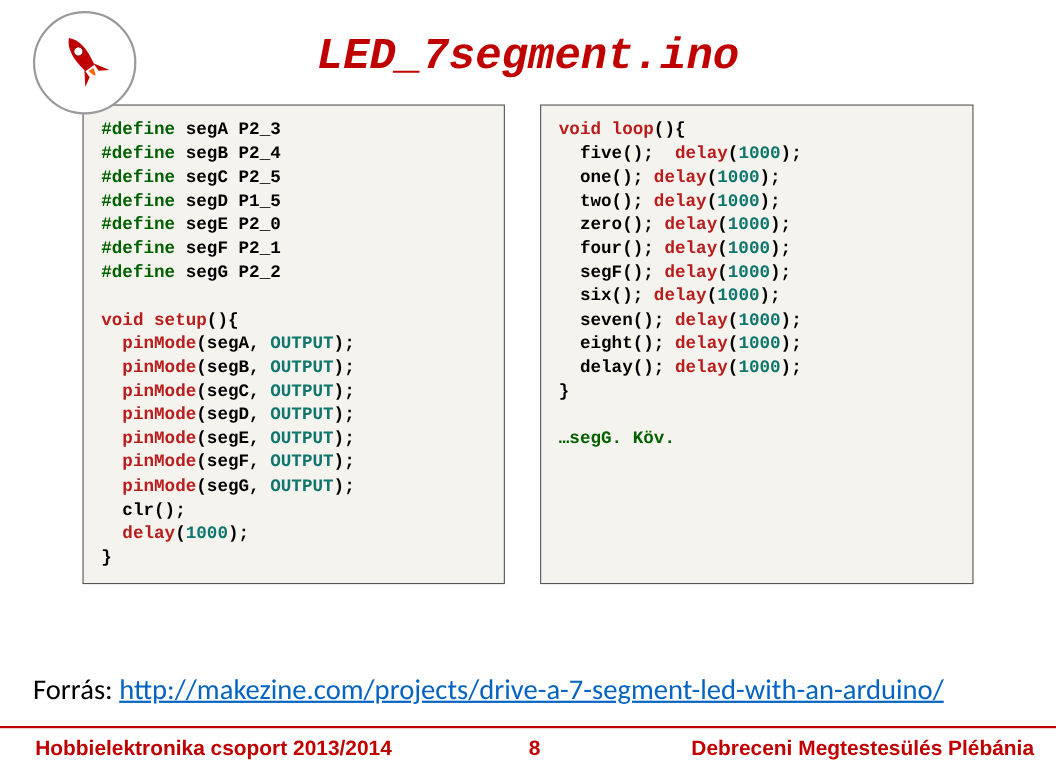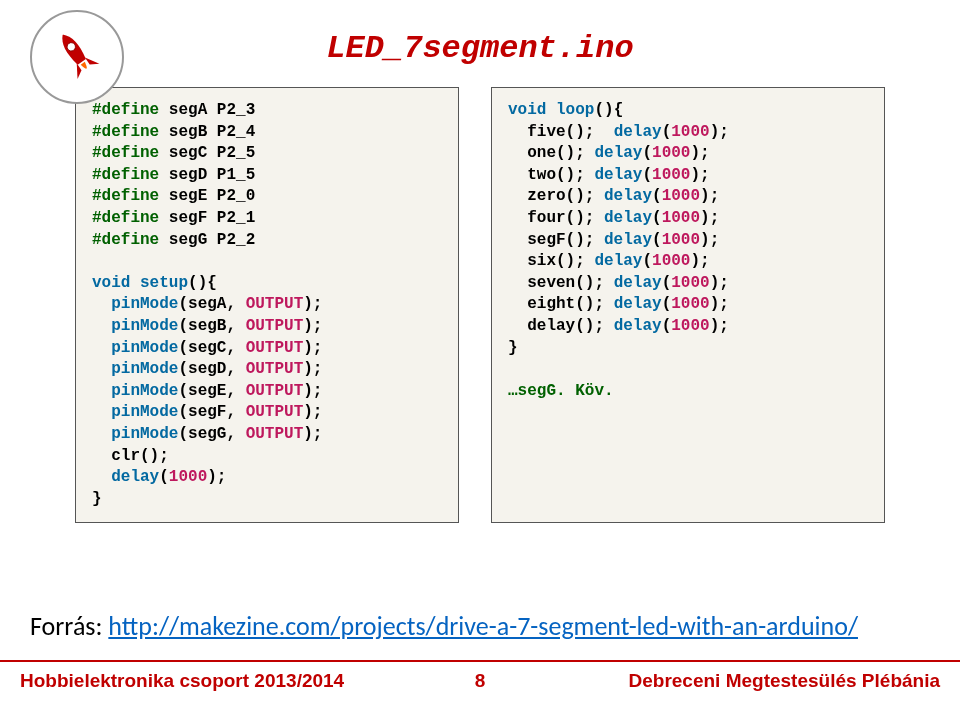--- a/index.html
+++ b/index.html
@@ -30,21 +30,21 @@
   .rocket-body {
     position: absolute;
     top: 18px;
     left: 28px;
     width: 34px;
     height: 50px;
     transform: rotate(-35deg);
   }
   .title {
     text-align: center;
-    font-size: 32px;
+    font-size: 40px;
     font-family: "Courier New", monospace;
     color: #c00000;
     font-style: italic;
     font-weight: bold;
     padding-top: 30px;
   }
   .content-area {
     display: flex;
     justify-content: center;
     gap: 32px;
@@ -57,22 +57,22 @@
     padding: 12px 16px;
     font-family: "Courier New", monospace;
     font-size: 16px;
     font-weight: bold;
     line-height: 1.35;
     white-space: pre;
   }
   .code-box.left { width: 350px; }
   .code-box.right { width: 360px; }
   .kw-green { color: #006000; }
-  .kw-brown { color: #0369a1; }
-  .kw-blue { color: #be185d; }
+  .kw-brown { color: #b91c1c; }
+  .kw-blue { color: #0f766e; }
   .plain { color: #000; }
   .source-line {
     position: absolute;
     bottom: 60px;
     left: 30px;
     font-size: 26px;
     color: #000;
     font-family: Calibri, Arial, sans-serif;
   }
   .source-line a {
@@ -81,21 +81,21 @@
   }
   .footer {
     position: absolute;
     bottom: 0;
     left: 0;
     width: 960px;
     border-top: 2px solid #c00000;
     display: flex;
     justify-content: space-between;
     align-items: center;
-    padding: 8px 20px 10px 20px;
+    padding: 8px 20px 10px 32px;
     box-sizing: border-box;
     font-family: "Comic Sans MS", cursive, sans-serif;
     font-size: 19px;
     color: #c00000;
     font-weight: bold;
   }
   .footer-left { flex: 1; text-align: left; }
   .footer-center { flex: 0; text-align: center; }
   .footer-right { flex: 1; text-align: right; }
 </style>

